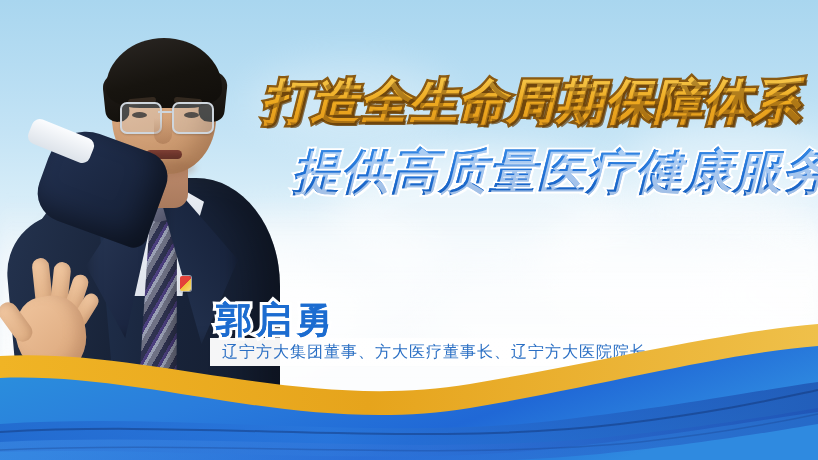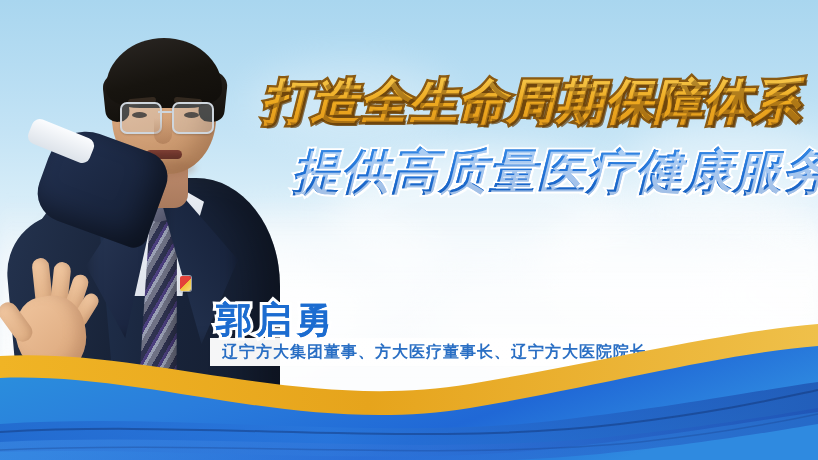--- a/index.html
+++ b/index.html
@@ -243,21 +243,21 @@
   .speaker-name .inner{
     position:absolute;left:0;top:0;color:#1c6cd0;-webkit-text-stroke:0;
   }
   .subtitle-bar{
     position:absolute;left:210px;top:338px;width:490px;height:28px;
     background:linear-gradient(90deg,rgba(255,255,255,.96) 0%,rgba(255,255,255,.94) 72%,rgba(255,255,255,.5) 100%);
   }
   .subtitle-text{
     position:absolute;left:222px;top:342px;
     font-family:"DejaVu Sans","Liberation Sans",sans-serif;
-    font-size:16px;font-weight:700;letter-spacing:1px;color:#2a6fc4;
+    font-size:16px;font-weight:400;letter-spacing:1px;color:#2a6fc4;
     white-space:nowrap;
   }
 
   
   .waves{position:absolute;left:0;bottom:0;width:818px;height:140px;}
   .waves svg{display:block;width:818px;height:140px;}
 </style>
 </head>
 <body>
 

